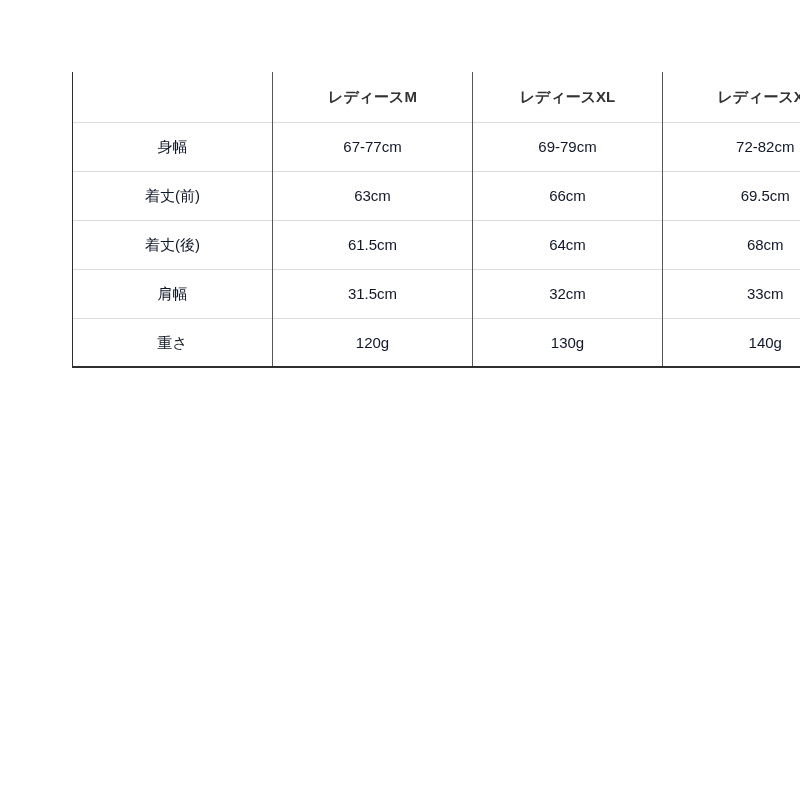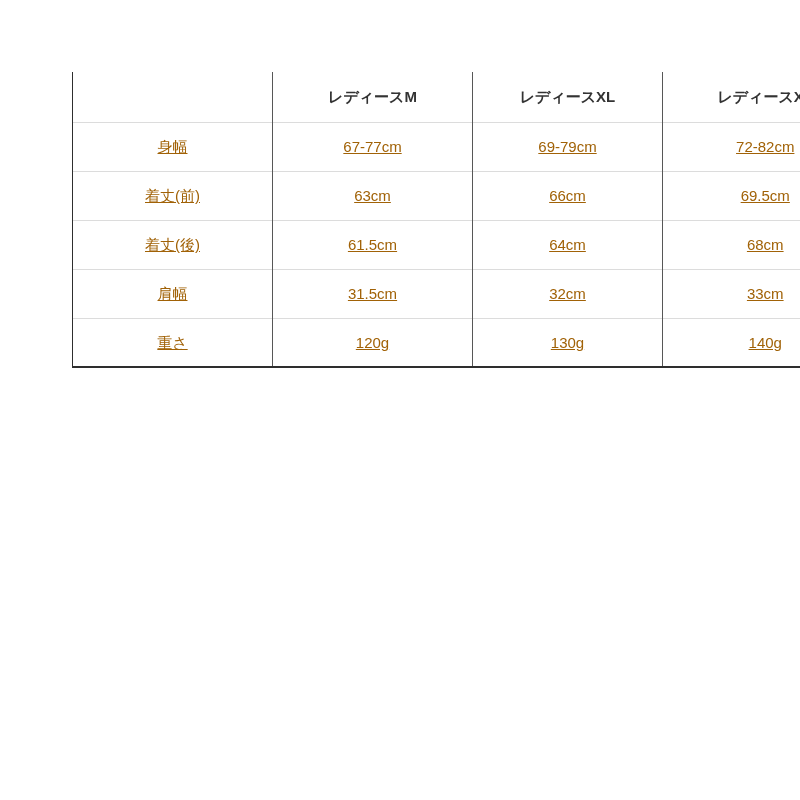--- a/index.html
+++ b/index.html
@@ -42,23 +42,22 @@
     border-right: 4px solid #c4b5fd;
   }
   .size-table thead th {
     height: 50px;
     font-weight: bold;
     color: #333333;
     border-top: none;
   }
   .size-table tbody td {
     font-weight: normal;
-    color: #a16207;
+    color: #0f172a;
     border-top: 1px solid #dcdcdc;
-    text-decoration: underline;
   }
   .size-table tbody tr:last-child td {
     border-bottom: 2px solid #2e2e2e;
   }
 </style>
 </head>
 <body>
 
 <table class="size-table">
   <colgroup>

